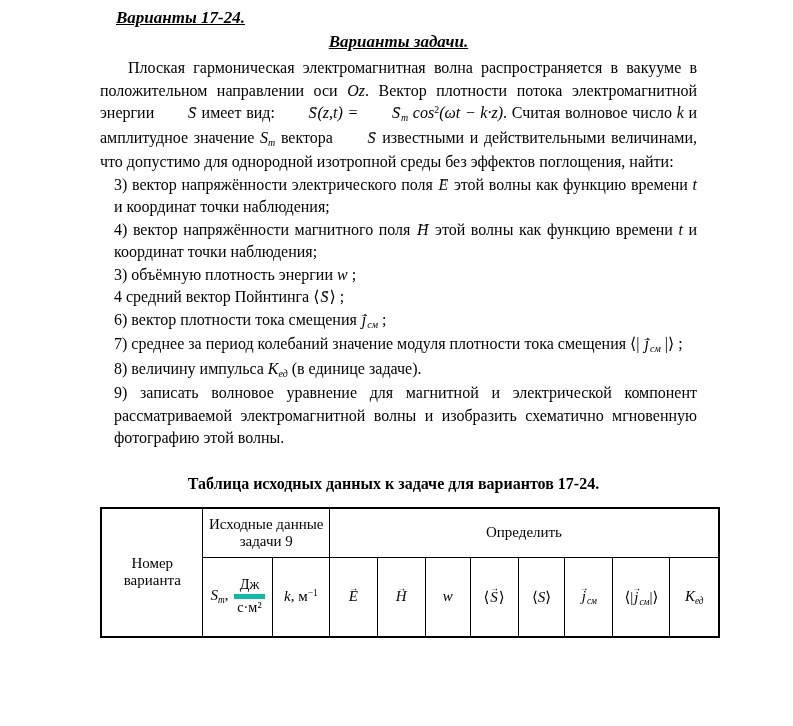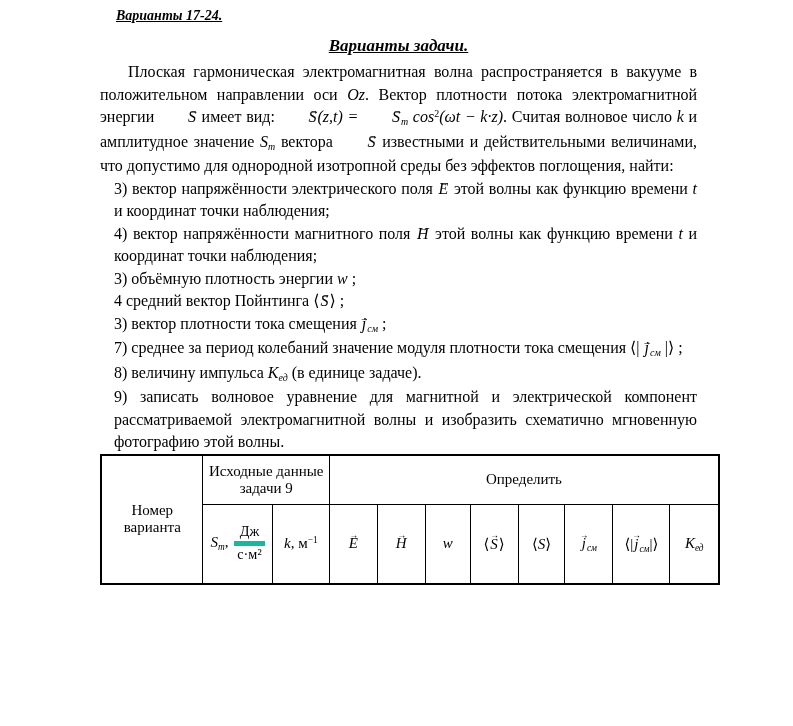--- a/index.html
+++ b/index.html
@@ -4,22 +4,22 @@
 <style>
   html,body { margin:0; padding:0; background:#ffffff; }
   body {
     width:793px; height:726px; overflow:hidden;
     font-family:"Liberation Serif","DejaVu Serif",serif;
     color:#000;
   }
   .page { padding:8px 96px 0 100px; }
 
   .doc-title {
-    font-size:14px; font-weight:bold; font-style:italic;
-    text-decoration:underline; margin:0 0 12px 16px;
+    font-size:17px; font-weight:bold; font-style:italic;
+    text-decoration:underline; margin:0 0 4px 16px;
   }
   .doc-subtitle {
     font-size:17px; font-weight:bold; font-style:italic;
     text-decoration:underline; text-align:center; margin:0 0 5px 0;
   }
 
   .condition {
     font-size:16px; line-height:22.5px; text-align:justify;
     text-indent:28px; margin:0;
   }
@@ -82,26 +82,27 @@
   <h1 class="doc-title">Варианты 17-24.</h1>
   <h2 class="doc-subtitle">Варианты задачи.</h2>
 
   <p class="condition"><span class="seg-t">Плоская гармоническая электромагнитная волна распространяется в вакууме в положительном направлении оси </span><span class="seg-m">Oz</span><span class="seg-t">. Вектор плотности потока электромагнитной энергии </span><span class="seg-vec">S</span><span class="seg-t"> имеет вид: </span><span class="seg-vec">S</span><span class="seg-m">(z,t) = </span><span class="seg-vec">S</span><span class="seg-sub">m</span><span class="seg-m"> cos</span><span class="seg-sup">2</span><span class="seg-m">(ωt − k·z)</span><span class="seg-t">. Считая волновое число </span><span class="seg-m">k</span><span class="seg-t"> и амплитудное значение </span><span class="seg-m">S</span><span class="seg-sub">m</span><span class="seg-t"> вектора </span><span class="seg-vec">S</span><span class="seg-t"> известными и действительными величинами, что допустимо для однородной изотропной среды без эффектов поглощения, найти:</span></p>
 
   <div class="items">
     <p class="item"><span class="seg-t">3) вектор напряжённости электрического поля </span><span class="seg-vec">E</span><span class="seg-t"> этой волны как функцию времени </span><span class="seg-m">t</span><span class="seg-t"> и координат точки наблюдения;</span></p>
     <p class="item"><span class="seg-t">4) вектор напряжённости магнитного поля </span><span class="seg-vec">H</span><span class="seg-t"> этой волны как функцию времени </span><span class="seg-m">t</span><span class="seg-t"> и координат точки наблюдения;</span></p>
     <p class="item"><span class="seg-t">3) объёмную плотность энергии </span><span class="seg-m">w</span><span class="seg-t"> ;</span></p>
     <p class="item"><span class="seg-t">4 средний вектор Пойнтинга ⟨</span><span class="seg-vec">S</span><span class="seg-t">⟩ ;</span></p>
-    <p class="item"><span class="seg-t">3) вектор плотности тока смещения </span><span class="seg-vec">j</span><span class="seg-sub">см</span><span class="seg-t"> ;</span></p>
+    <p class="item"><span class="seg-t">6) вектор плотности тока смещения </span><span class="seg-vec">j</span><span class="seg-sub">см</span><span class="seg-t"> ;</span></p>
     <p class="item"><span class="seg-t">7) среднее за период колебаний значение модуля плотности тока смещения ⟨| </span><span class="seg-vec">j</span><span class="seg-sub">см</span><span class="seg-t"> |⟩ ;</span></p>
     <p class="item"><span class="seg-t">8) величину импульса </span><span class="seg-m">K</span><span class="seg-sub">ед</span><span class="seg-t"> (в единице задаче).</span></p>
     <p class="item"><span class="seg-t">9) записать волновое уравнение для магнитной и электрической компонент рассматриваемой электромагнитной волны и изобразить схематично мгновенную фотографию этой волны.</span></p>
   </div>
 
+  <p class="table-caption">Таблица исходных данных к задаче для вариантов 17-24.</p>
 
   <table class="data-table">
     <colgroup>
       <col style="width:100px">
       <col style="width:68px">
       <col style="width:56px">
       <col style="width:47px">
       <col style="width:47px">
       <col style="width:44px">
       <col style="width:47px">

